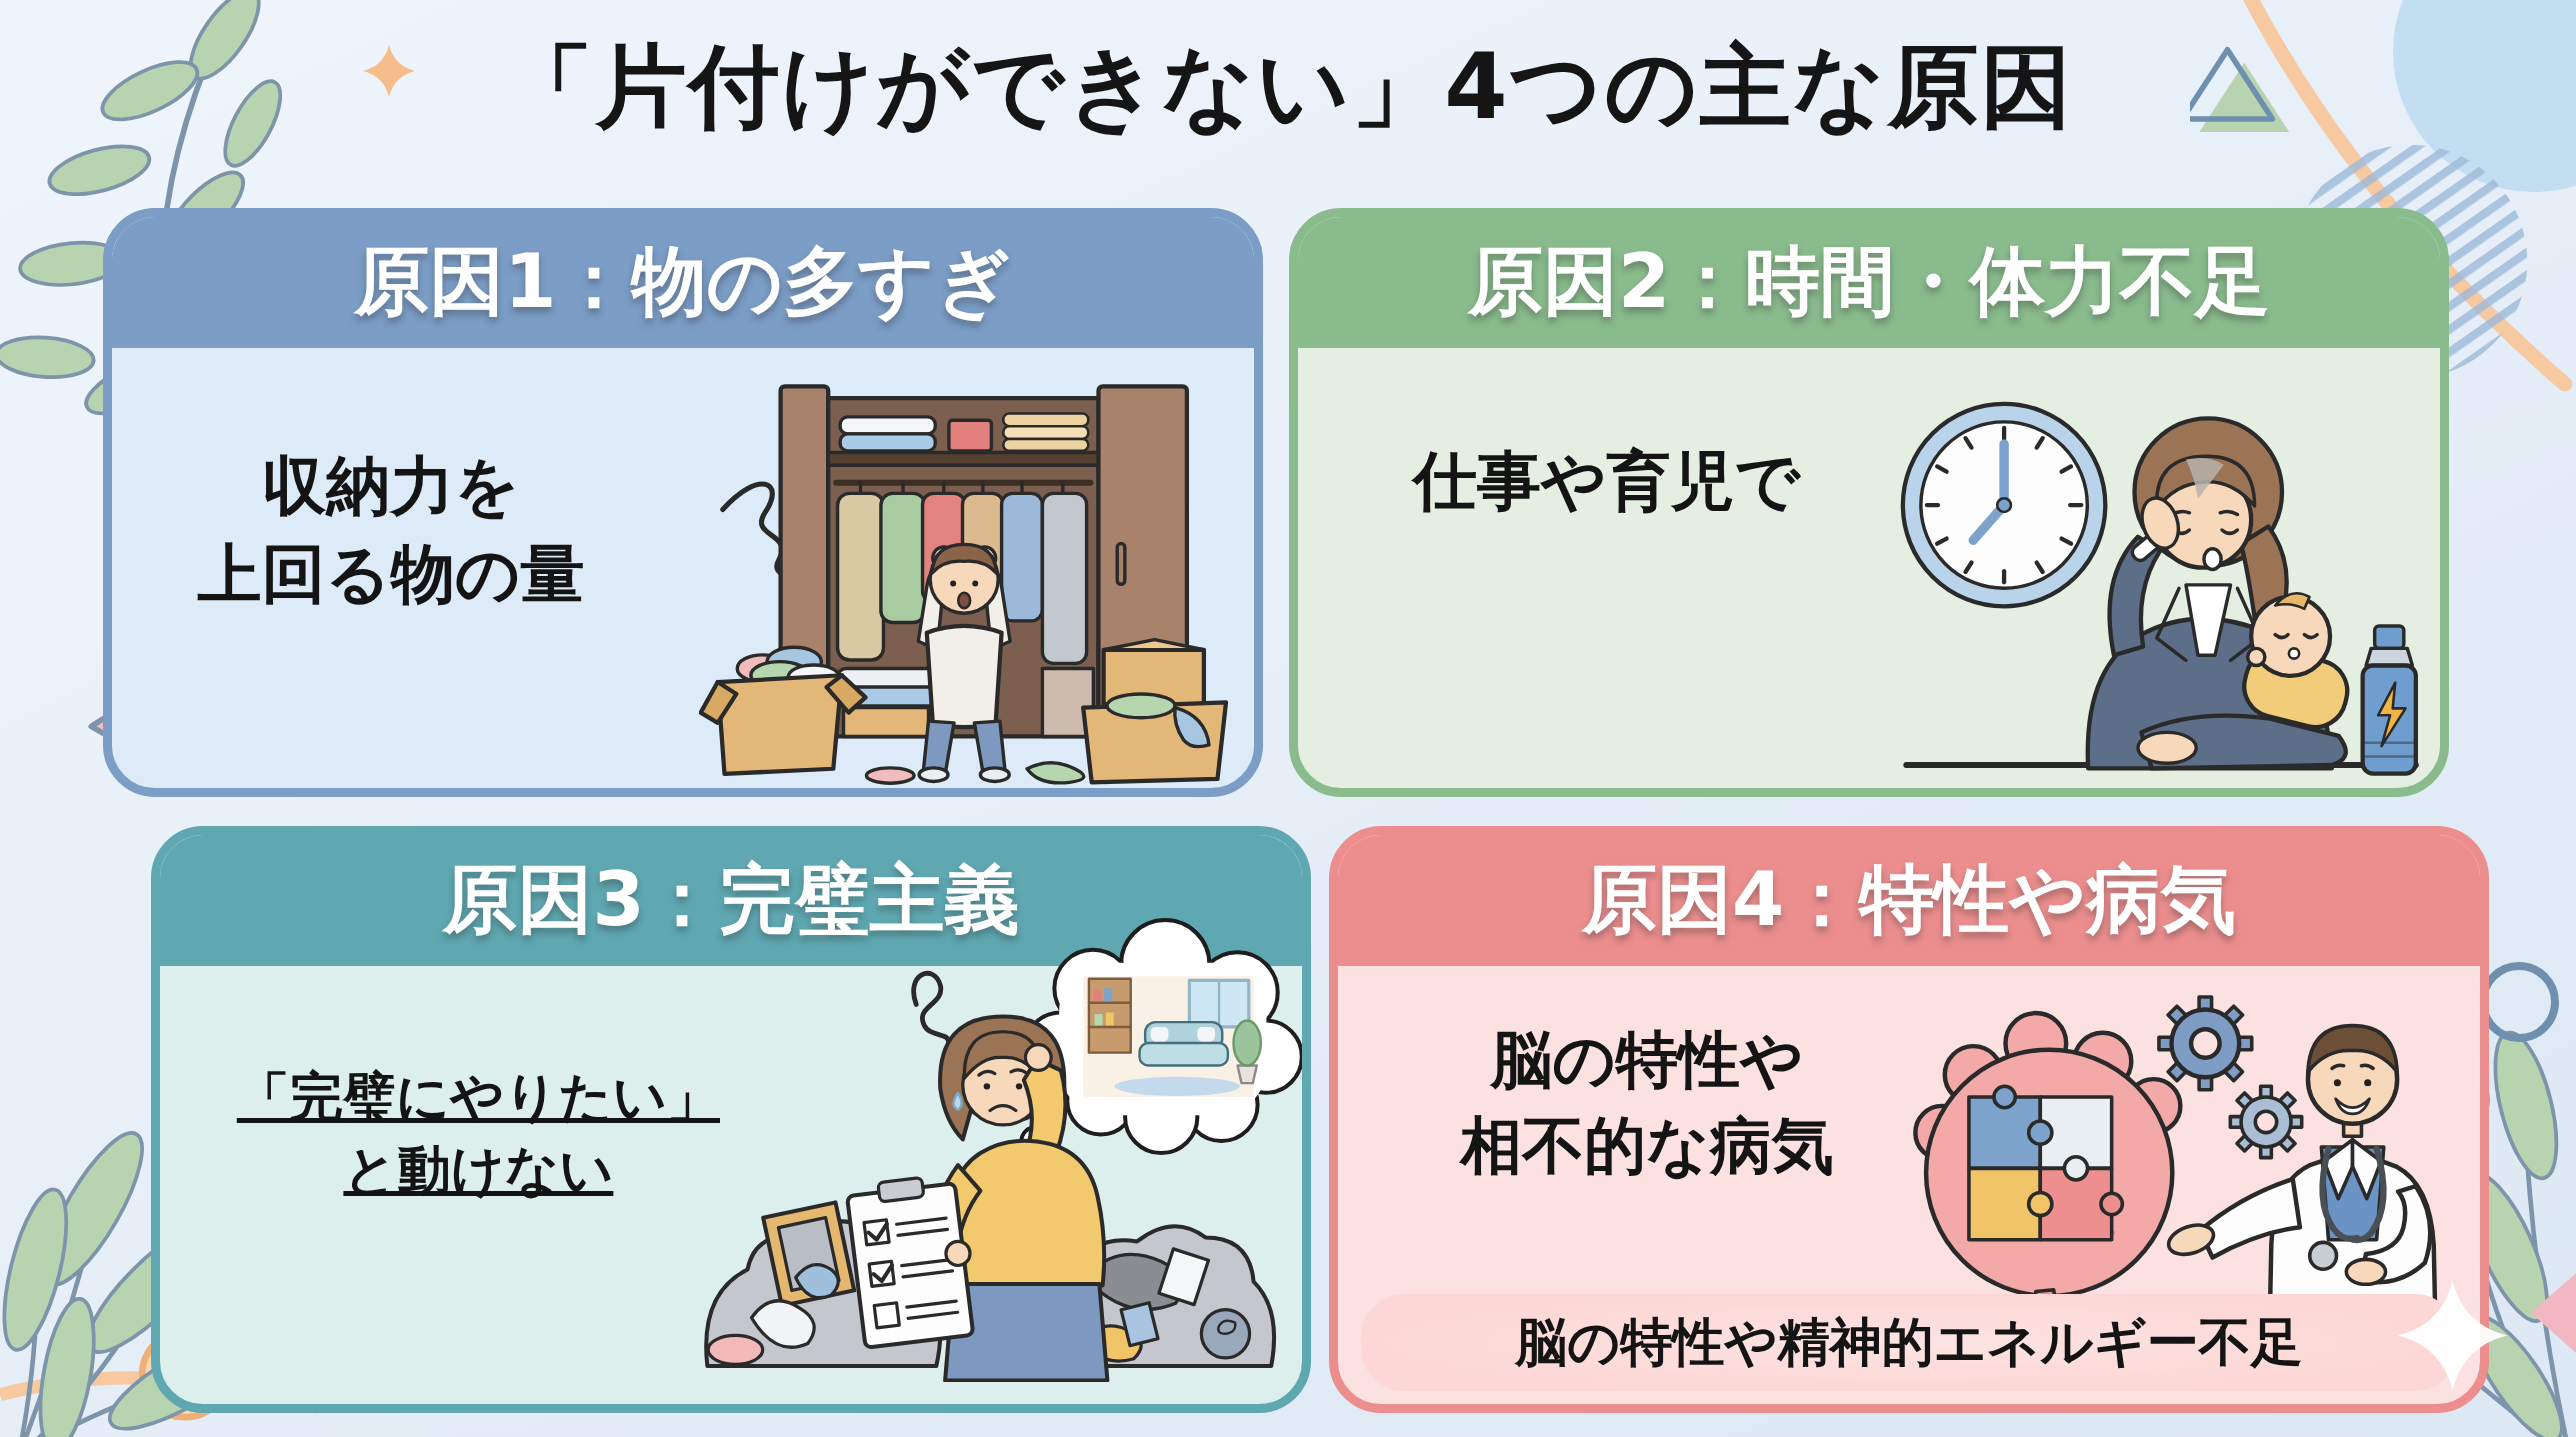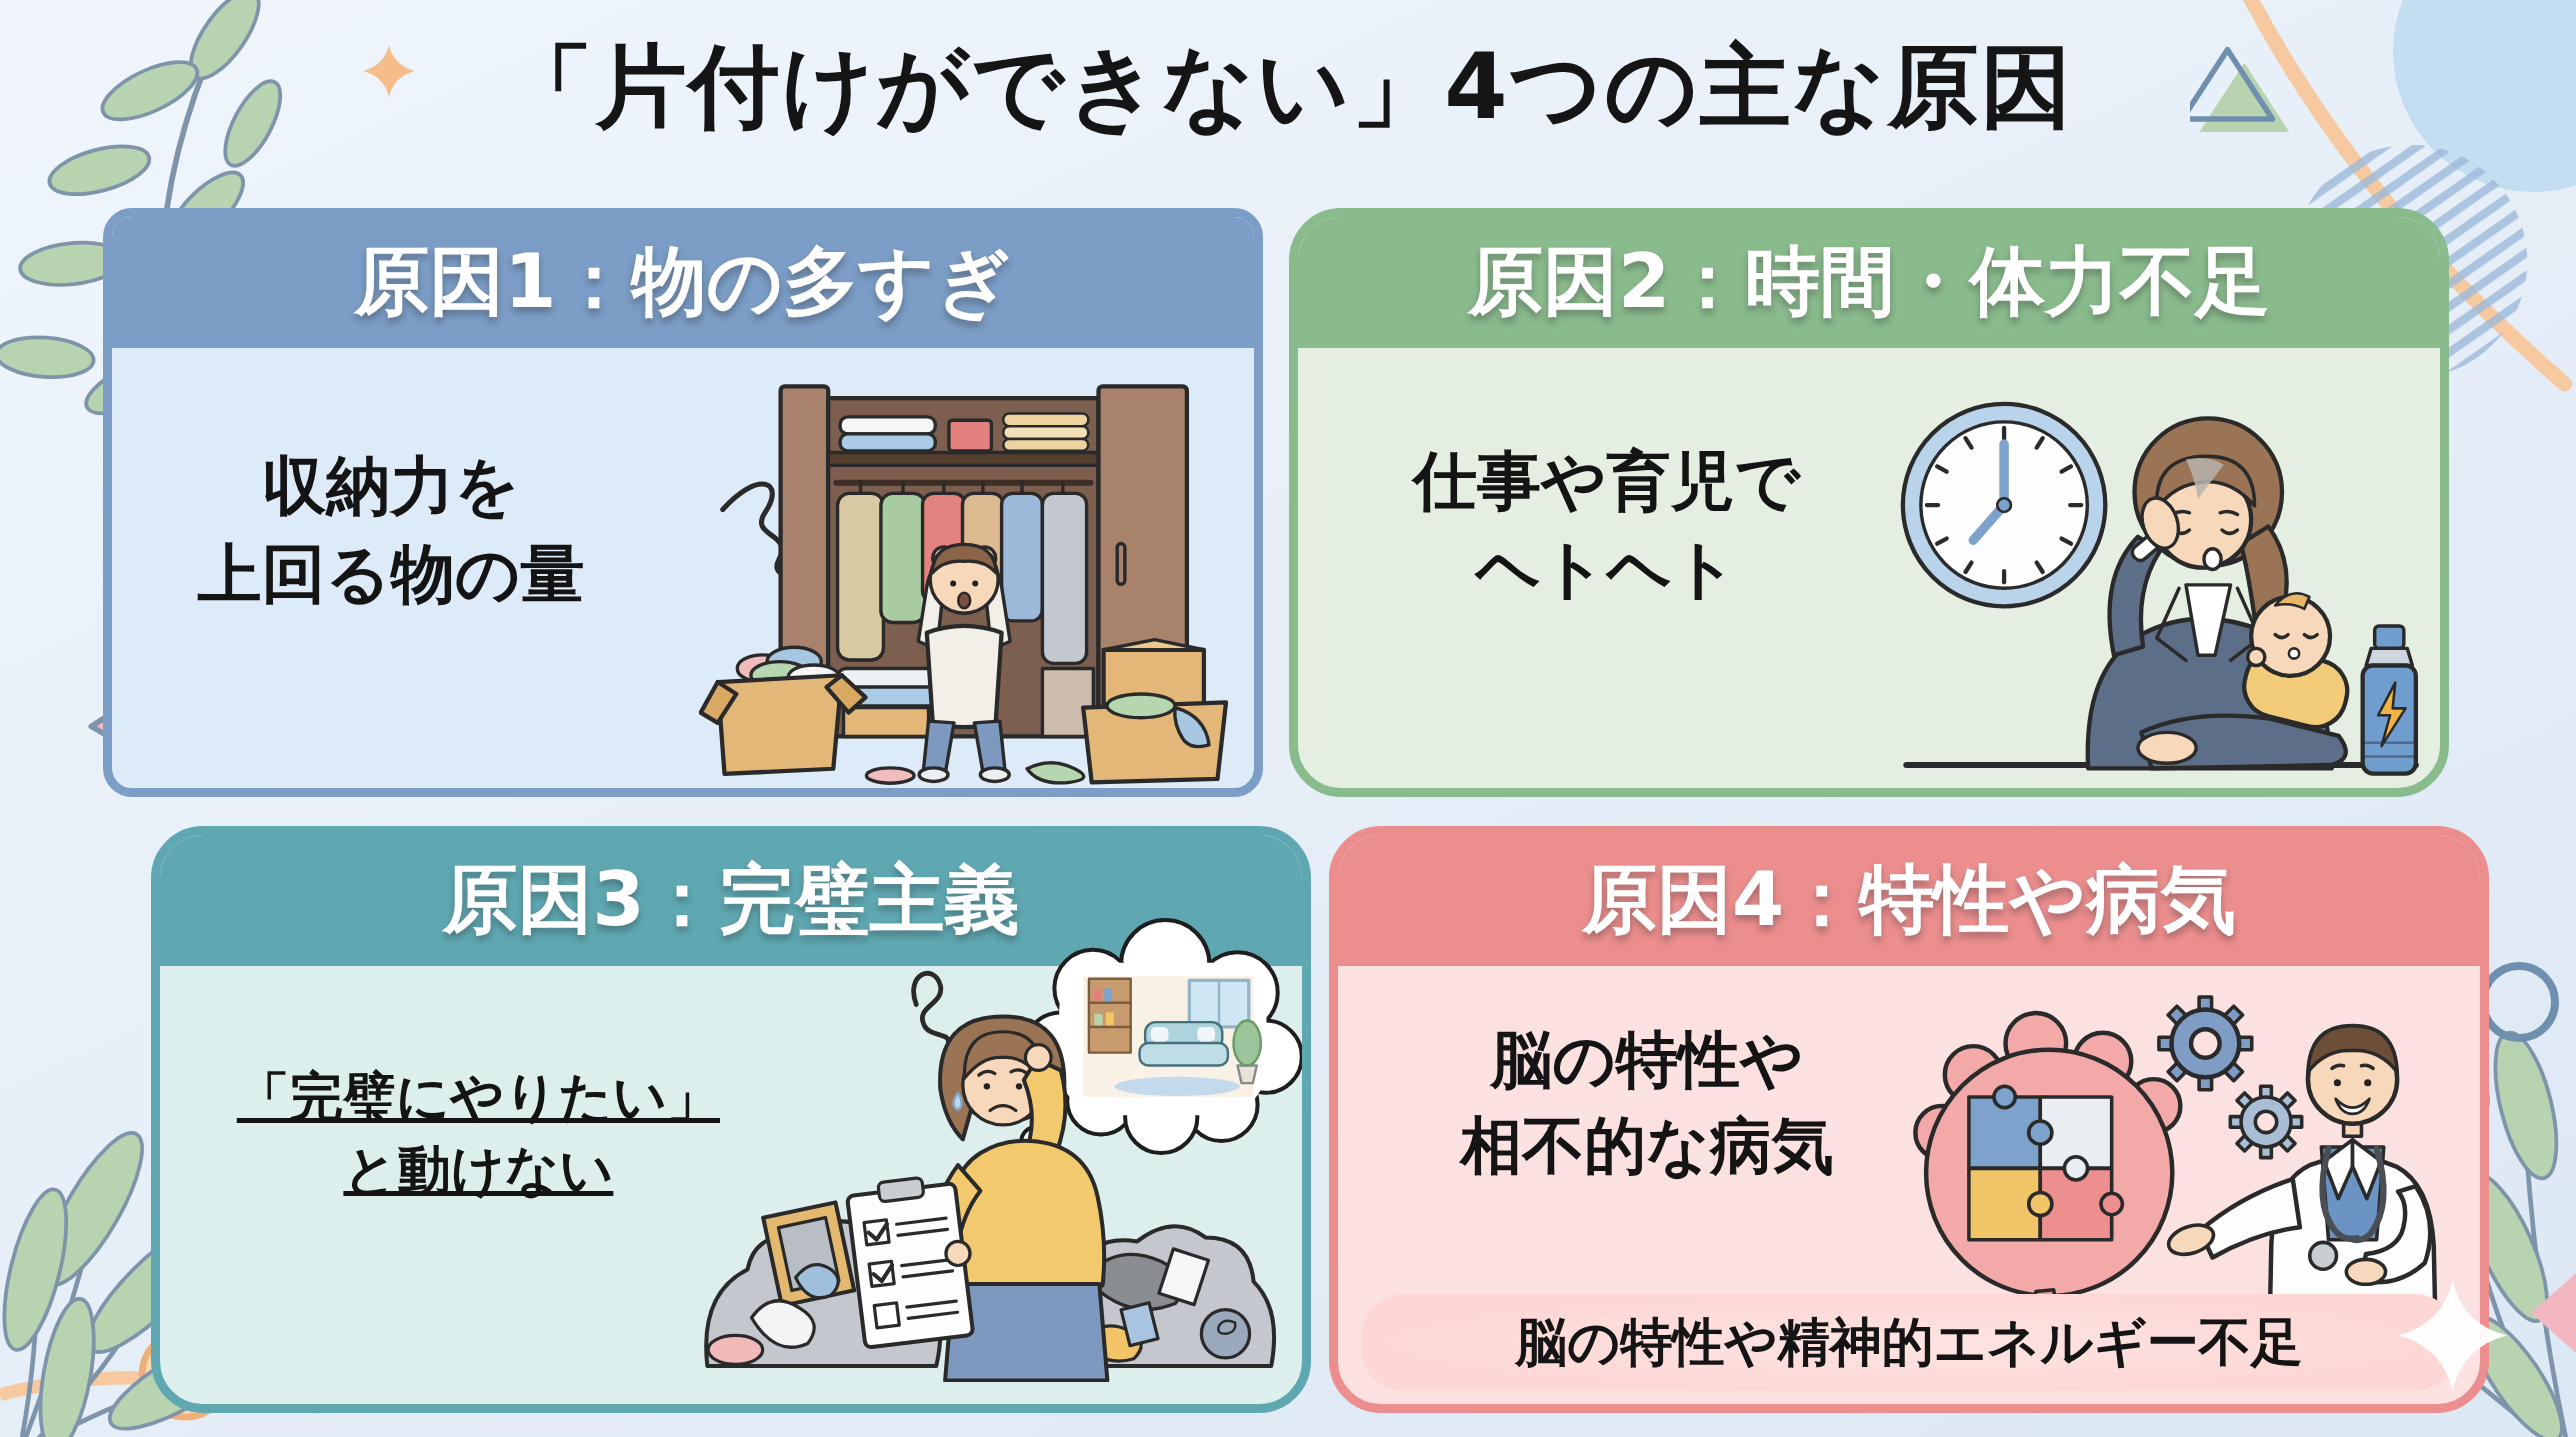--- a/index.html
+++ b/index.html
@@ -7,21 +7,21 @@
     position:relative;width:2576px;height:1438px;overflow:hidden;
     background:linear-gradient(155deg,#eff5fb 0%,#e7eff8 45%,#dce8f4 100%);
     font-family:"DejaVu Sans","Liberation Sans",sans-serif;color:#141414;
   }
   .deco{position:absolute;z-index:0;}
   .page-title{
     position:absolute;top:26px;left:0;width:100%;text-align:center;z-index:2;
     font-size:91px;font-weight:800;letter-spacing:1.9px;color:#151515;
   }
   .card{position:absolute;border-radius:52px;overflow:hidden;z-index:1;border:9.4px solid;}
-  .card-1{left:103px;top:208px;width:1142px;height:571px;border-color:#7b9dc6;background:#dcebf7;border-radius:29px;}
+  .card-1{left:103px;top:208px;width:1142px;height:571px;border-color:#7b9dc6;background:#dcebf7;}
   .card-2{left:1289px;top:208px;width:1142px;height:571px;border-color:#8abb8d;background:#e4efe1;}
   .card-3{left:103px;top:826px;width:1142px;height:569px;border-color:#5fa8b2;background:#ddefed;margin-left:48px;}
   .card-4{left:1329px;top:826px;width:1142px;height:569px;border-color:#ec8e8e;background:#fbe2e0;}
   .card-header{
     height:131px;display:flex;align-items:center;justify-content:center;
     font-size:75px;font-weight:800;color:#ffffff;
     text-shadow:0 4.7px 7.5px rgba(40,40,40,.35);
   }
   .card-1 .card-header{background:#7b9dc6;}
   .card-2 .card-header{background:#8abb8d;}
@@ -210,21 +210,20 @@
         </g>
       </svg>
     </div>
   </div>
 
   <div class="card card-2">
     <div class="card-header">原因2：時間・体力不足</div>
     <div class="card-body">
       <div class="body-text">
         <span>仕事や育児で</span><br>
-        <span>ヘトヘト</span>
       </div>
       <svg class="illus illus-2" viewBox="0 0 640 480">
         <g stroke-linejoin="round" stroke-linecap="round">
           <line x1="26" y1="458" x2="620" y2="458" stroke="#2a2a2a" stroke-width="7"></line>
           <circle cx="140" cy="155" r="118" fill="#b9d4ea" stroke="#2a2a2a" stroke-width="5"></circle>
           <circle cx="140" cy="155" r="97" fill="#fdfdfd" stroke="#2a2a2a" stroke-width="4"></circle>
           <g stroke="#2a2a2a" stroke-width="5">
             <line x1="140" y1="65" x2="140" y2="78"></line>
               <line x1="185" y1="77" x2="178" y2="88"></line>
             <line x1="218" y1="110" x2="207" y2="116"></line>

